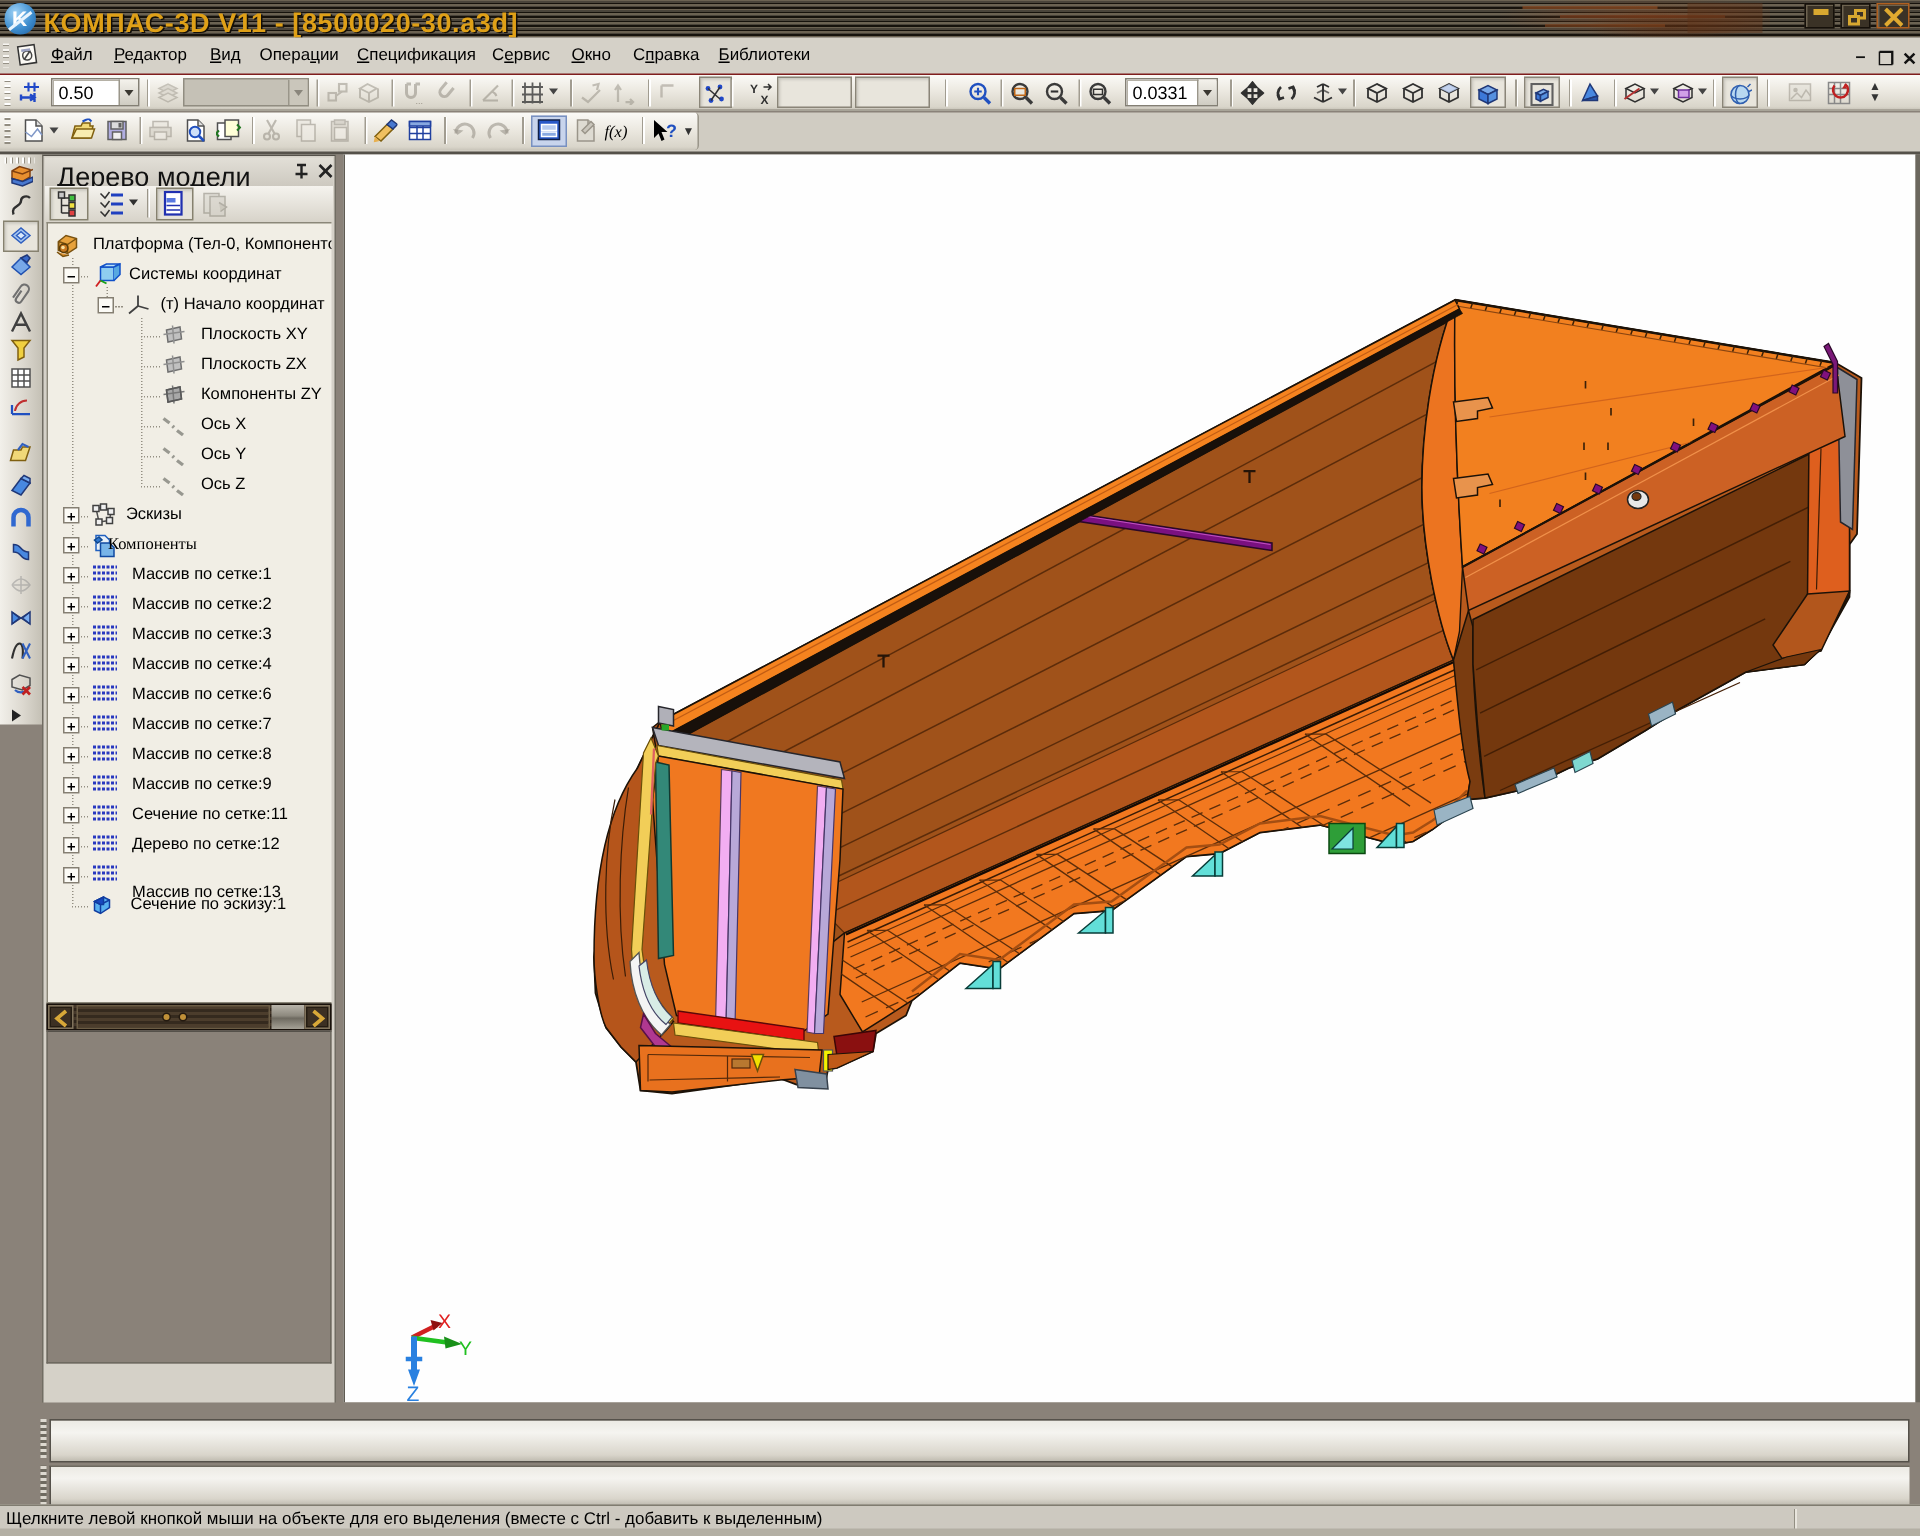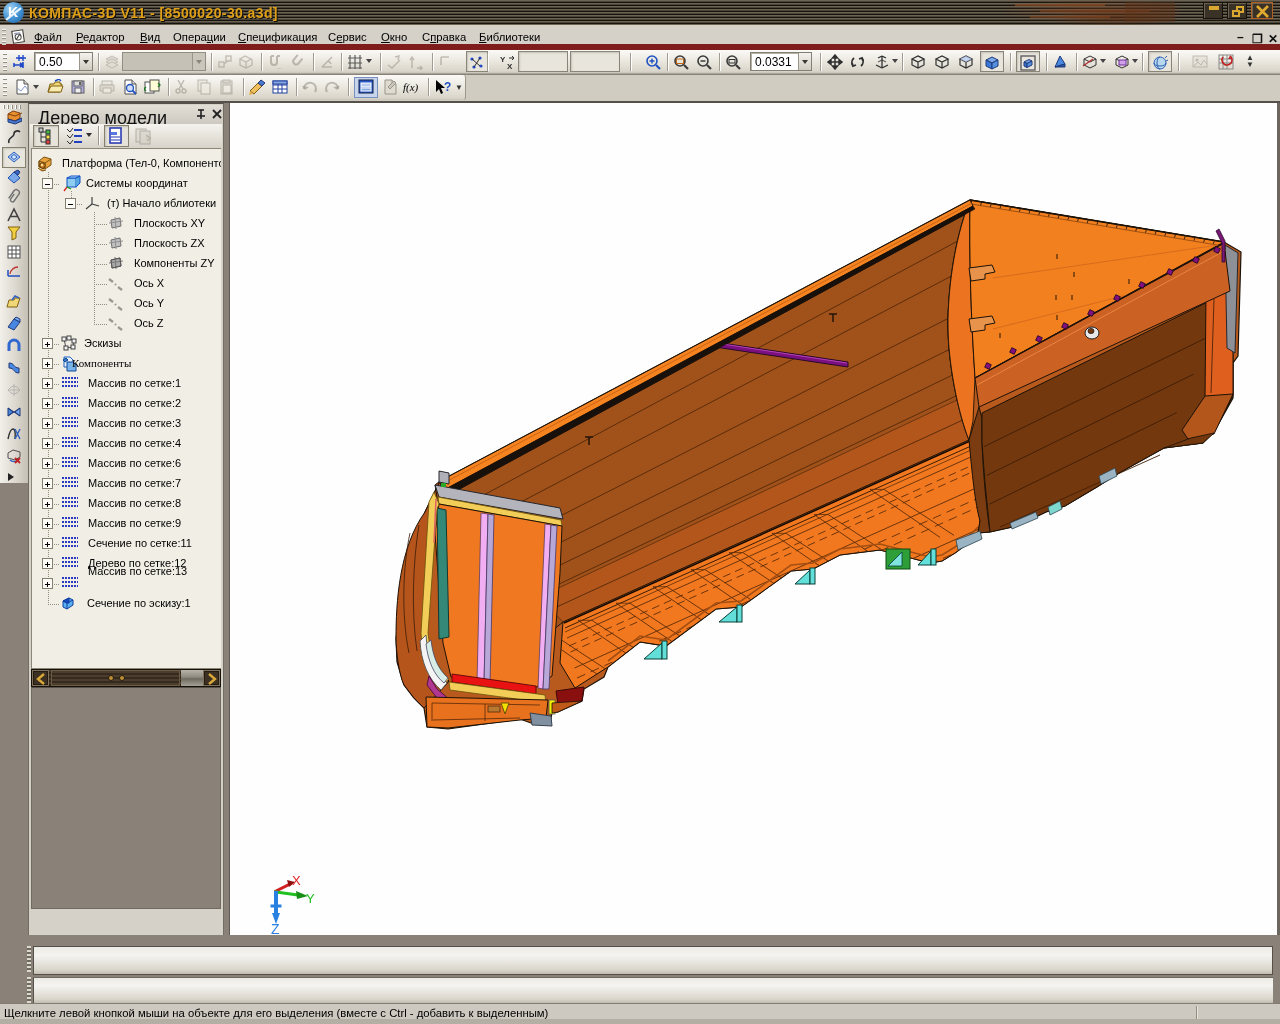--- a/index.html
+++ b/index.html
@@ -8,24 +8,24 @@
 
 #title{left:0;top:0;width:1280px;height:25px;
 background:repeating-linear-gradient(180deg,#6b6252 0 1px,#4a443a 1px 2px,#16120c 2px 3px);
 }
 #title .rust1{position:absolute;left:1000px;top:0;width:180px;height:25px;background:radial-gradient(ellipse at 55% 45%,rgba(125,62,25,.5),rgba(60,30,10,0) 72%);}
 #title .rust2{position:absolute;left:1060px;top:8px;width:110px;height:17px;background:radial-gradient(ellipse at 50% 60%,rgba(88,44,18,.55),rgba(60,30,10,0) 75%);}
 #logo{position:absolute;left:3px;top:2px;width:21px;height:21px;border-radius:50%;
 background:radial-gradient(circle at 35% 30%,#9fd2f5,#3f8fd0 55%,#1c5c9e);}
 #logo:before{content:"K";position:absolute;left:5px;top:2px;color:#fff;font-weight:bold;font-size:14px;font-family:"Liberation Sans",sans-serif;}
 #logo:after{content:"";position:absolute;left:1px;top:11px;width:19px;height:2px;background:#e8f4fd;transform:rotate(-38deg);}
-#title .txt{position:absolute;left:29px;top:5px;font-size:14px;font-weight:bold;color:#dfa017;letter-spacing:.4px;text-shadow:1px 1px 0 #14100a;white-space:nowrap;}
+#title .txt{position:absolute;left:29px;top:5px;font-size:18px;font-weight:bold;color:#dfa017;letter-spacing:.4px;text-shadow:1px 1px 0 #14100a;white-space:nowrap;}
 .tbtn{position:absolute;top:2px;width:20px;height:17px;background:#3a3226;border:1px solid #15100a;box-shadow:inset 1px 1px 0 #6d6350;color:#d8a830;text-align:center;font-weight:bold;}
 
-#menu{left:0;top:25px;width:1280px;height:25px;background:#d5d1c8;border-bottom:6px solid #7f1d1d;font-size:11.3px;color:#000;}
+#menu{left:0;top:25px;width:1280px;height:25px;background:#d5d1c8;border-bottom:1px solid #7f1d1d;font-size:11.3px;color:#000;}
 #menu .grip{position:absolute;left:2px;top:4px;width:4px;height:16px;background:repeating-linear-gradient(180deg,#f8f6f2 0 1px,#979287 1px 2px,#d5d1c8 2px 4px);}
 #menu .mi{position:absolute;top:6px;white-space:nowrap;}
 #menu .sysr{position:absolute;top:7px;font-weight:bold;font-size:12px;color:#111;}
 
 .tbar{background:linear-gradient(180deg,#fbfaf7 0,#ece9e1 45%,#d9d5ca 92%,#c9c5ba 100%);}
 #row2{left:0;top:50px;width:1280px;height:24px;border-bottom:1px solid #a8a498;padding-left:42px;}
 #row3band{left:0;top:75px;width:1280px;height:28px;background:#d0ccc2;border-bottom:2px solid #55514a;}
 #row3{left:0;top:75px;width:466px;height:25px;border-radius:0 3px 3px 0;border-right:1px solid #9a968a;}
 .vgrip{position:absolute;left:3px;top:3px;width:4px;height:18px;background:repeating-linear-gradient(180deg,#fff 0 1px,#928d81 1px 2px,transparent 2px 4px);}
 .sep{position:absolute;top:3px;width:2px;height:18px;background:linear-gradient(90deg,#a19c90 0 1px,#fff 1px 2px);}
@@ -642,21 +642,21 @@
       <div class="ebox" style="left:33px;top:49px;">
         <i></i>
       </div>
       <svg style="position:absolute;left:51px;top:46px;" width="18" height="18" viewBox="0 0 18 18">
         <g stroke="#404040" stroke-width="1.2" fill="none">
           <path d="M9 2 L9 9"></path>
           <path d="M9 9 L3 14"></path>
           <path d="M9 9 L16 11"></path>
         </g>
       </svg>
-      <div style="position:absolute;left:75px;top:48px;white-space:nowrap;">(т) Начало иблиотеки</div>
+      <div style="position:absolute;left:75px;top:48px;white-space:nowrap;">(т) Начало координат</div>
       <svg style="position:absolute;left:75px;top:66px;" width="18" height="18" viewBox="0 0 18 18">
         <g>
           <path d="M4 5 L13 3 L14 11 L5 13 Z" fill="#c0c0c0" stroke="#707070"></path>
 <path d="M2 8 L16 6" stroke="#909090"></path>
           <path d="M8 2 L9 14" stroke="#909090"></path>
         </g>
       </svg>
       <div style="position:absolute;left:102px;top:68px;white-space:nowrap;">Плоскость XY</div>
       <svg style="position:absolute;left:75px;top:86px;" width="18" height="18" viewBox="0 0 18 18">
         <g>
@@ -1004,21 +1004,21 @@
           <rect x="8" y="6" width="2" height="2" fill="#2838c0"></rect>
           <rect x="17" y="6" width="2" height="2" fill="#2838c0"></rect>
           <rect x="2" y="10" width="2" height="2" fill="#2838c0"></rect>
           <rect x="11" y="10" width="2" height="2" fill="#2838c0"></rect>
           <rect x="5" y="10" width="2" height="2" fill="#2838c0"></rect>
           <rect x="14" y="10" width="2" height="2" fill="#2838c0"></rect>
           <rect x="8" y="10" width="2" height="2" fill="#2838c0"></rect>
           <rect x="17" y="10" width="2" height="2" fill="#2838c0"></rect>
         </g>
       </svg>
-      <div style="position:absolute;left:56px;top:416px;white-space:nowrap;">Массив по сетке:13</div>
+      <div style="position:absolute;left:56px;top:440px;white-space:nowrap;">Массив по сетке:13</div>
       <svg style="position:absolute;left:27px;top:446px;" width="18" height="18" viewBox="0 0 18 18">
         <g>
           <path d="M4 6 L10 3 L14 5 L14 10 L8 14 L4 12 Z" fill="#58b0f0" stroke="#103ca0"></path>
 <path d="M4 6 L8 8 L8 14" fill="none" stroke="#103ca0"></path>
           <path d="M8 8 L14 5" fill="none" stroke="#103ca0"></path>
 <path d="M4 6 L10 3 L10 8 L8 8 Z" fill="#1848c0" stroke="#103ca0"></path>
         </g>
       </svg>
       <div style="position:absolute;left:55px;top:448px;white-space:nowrap;">Сечение по эскизу:1</div>
     </div>

